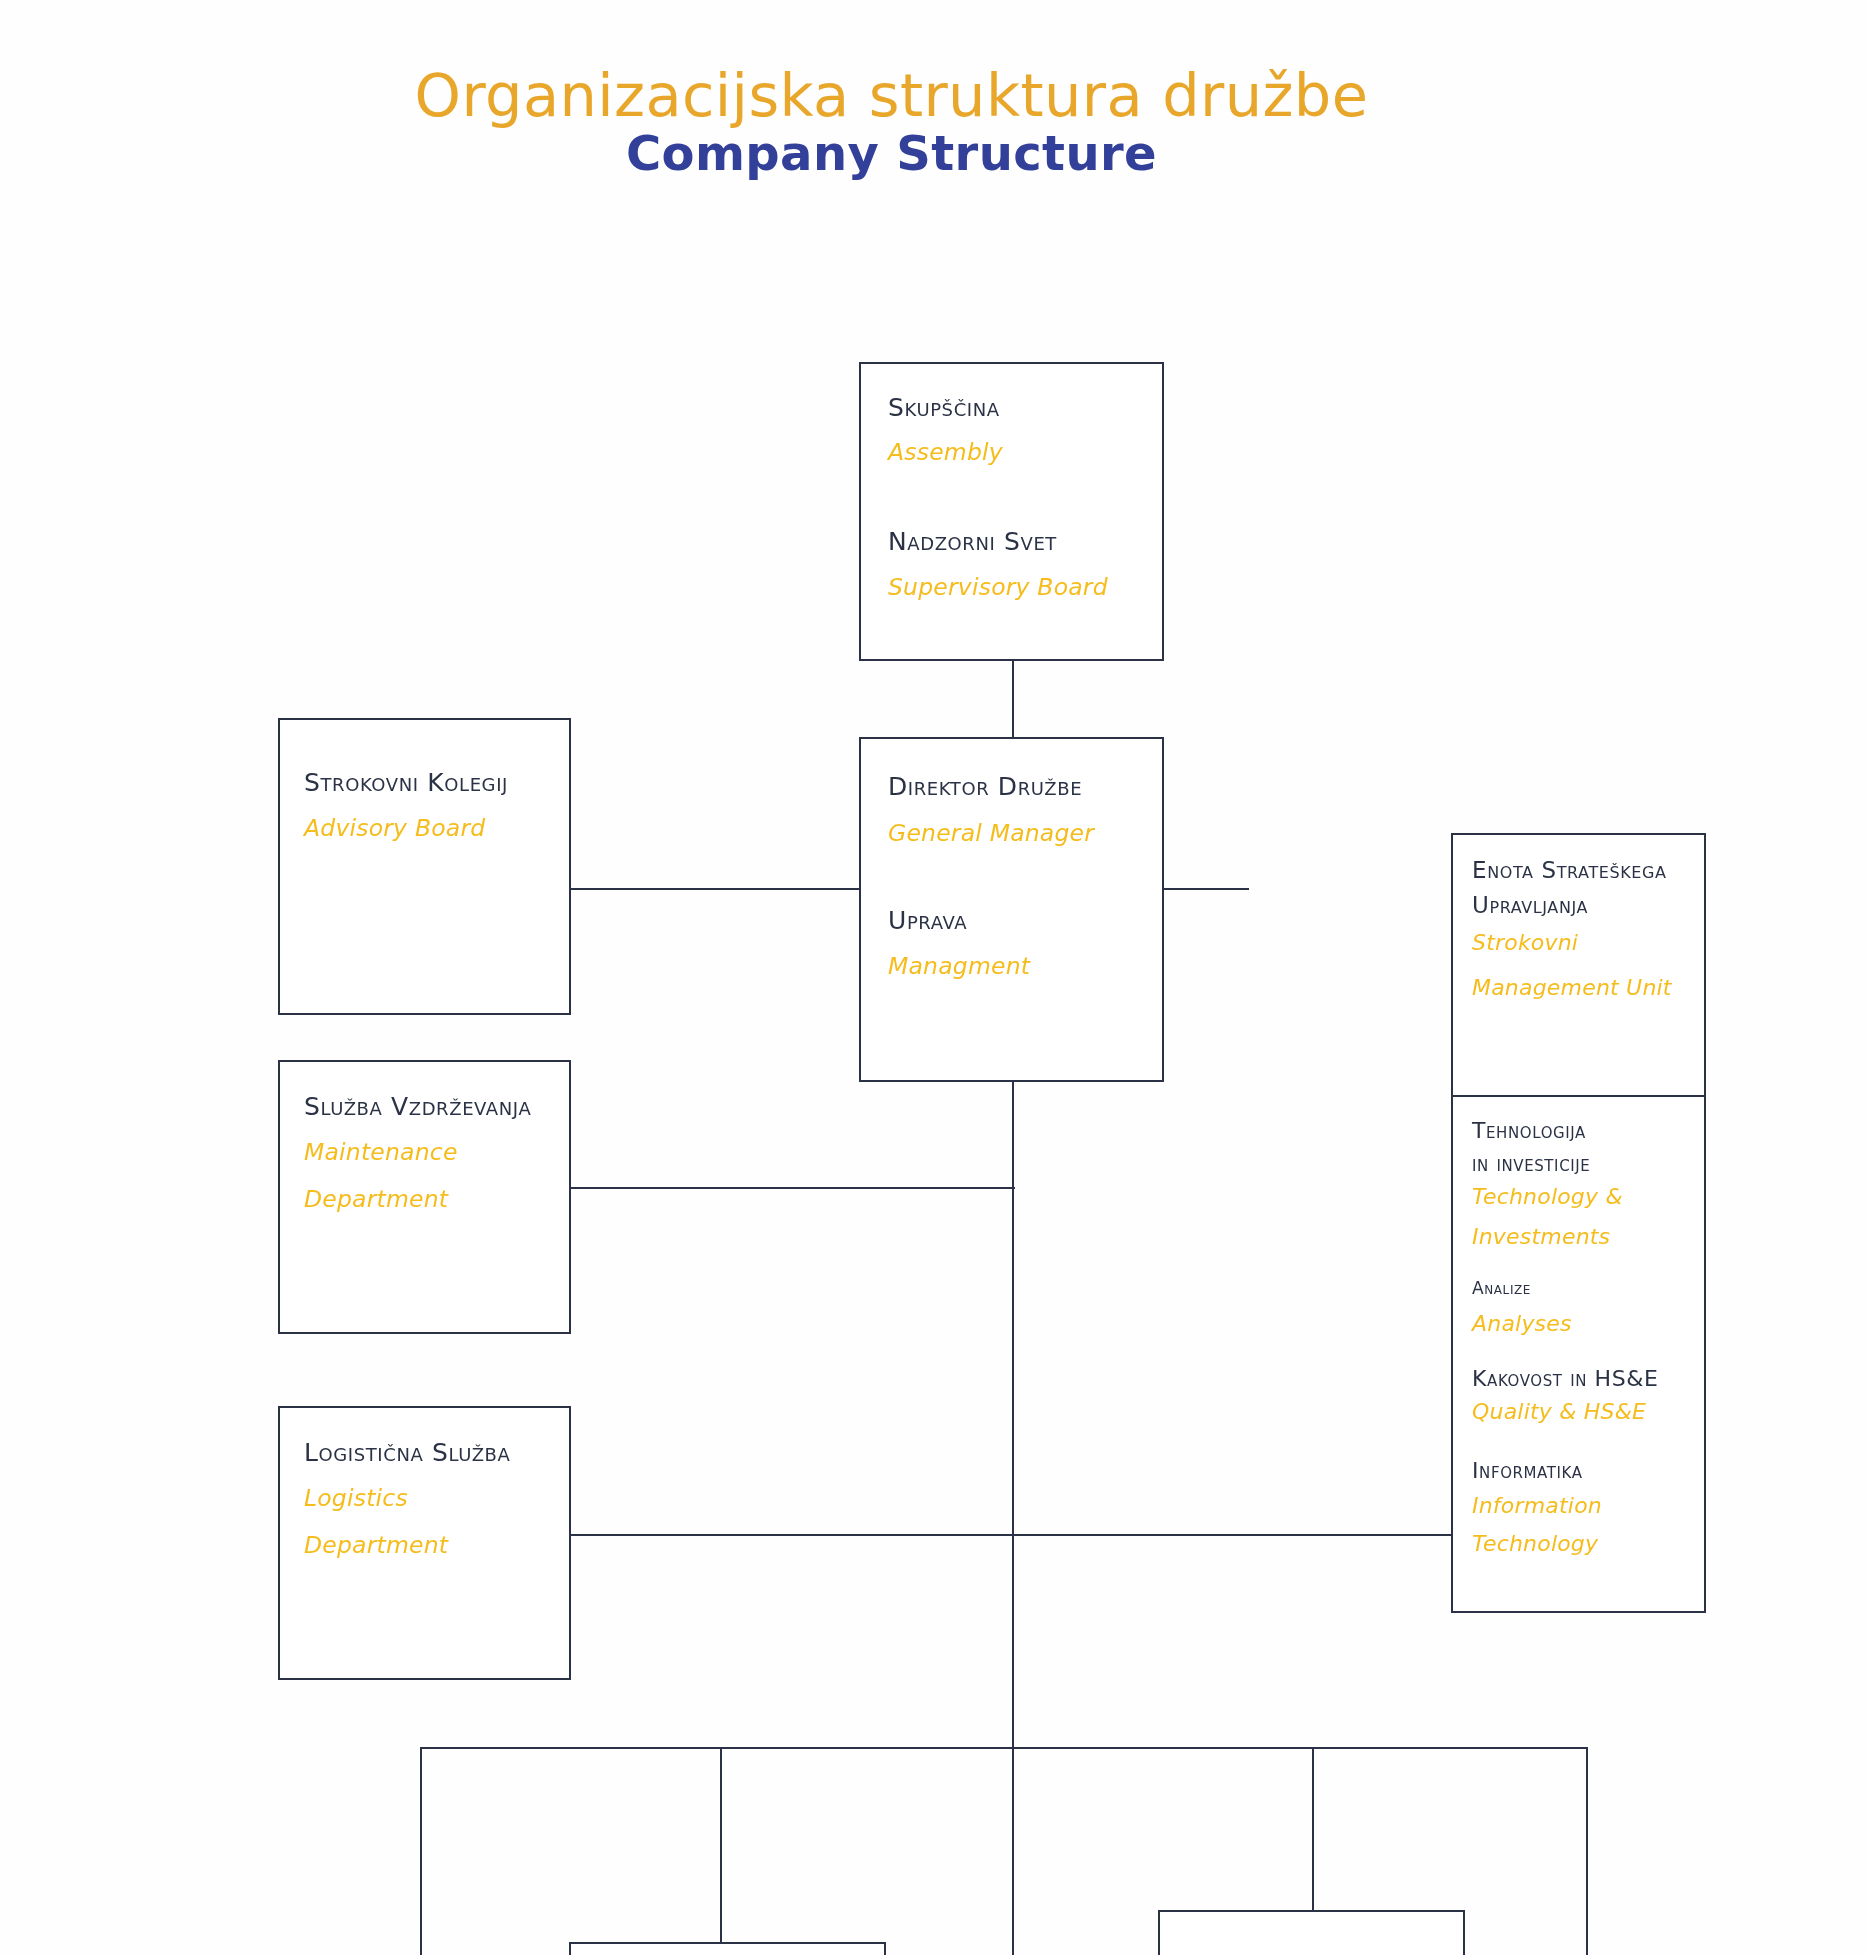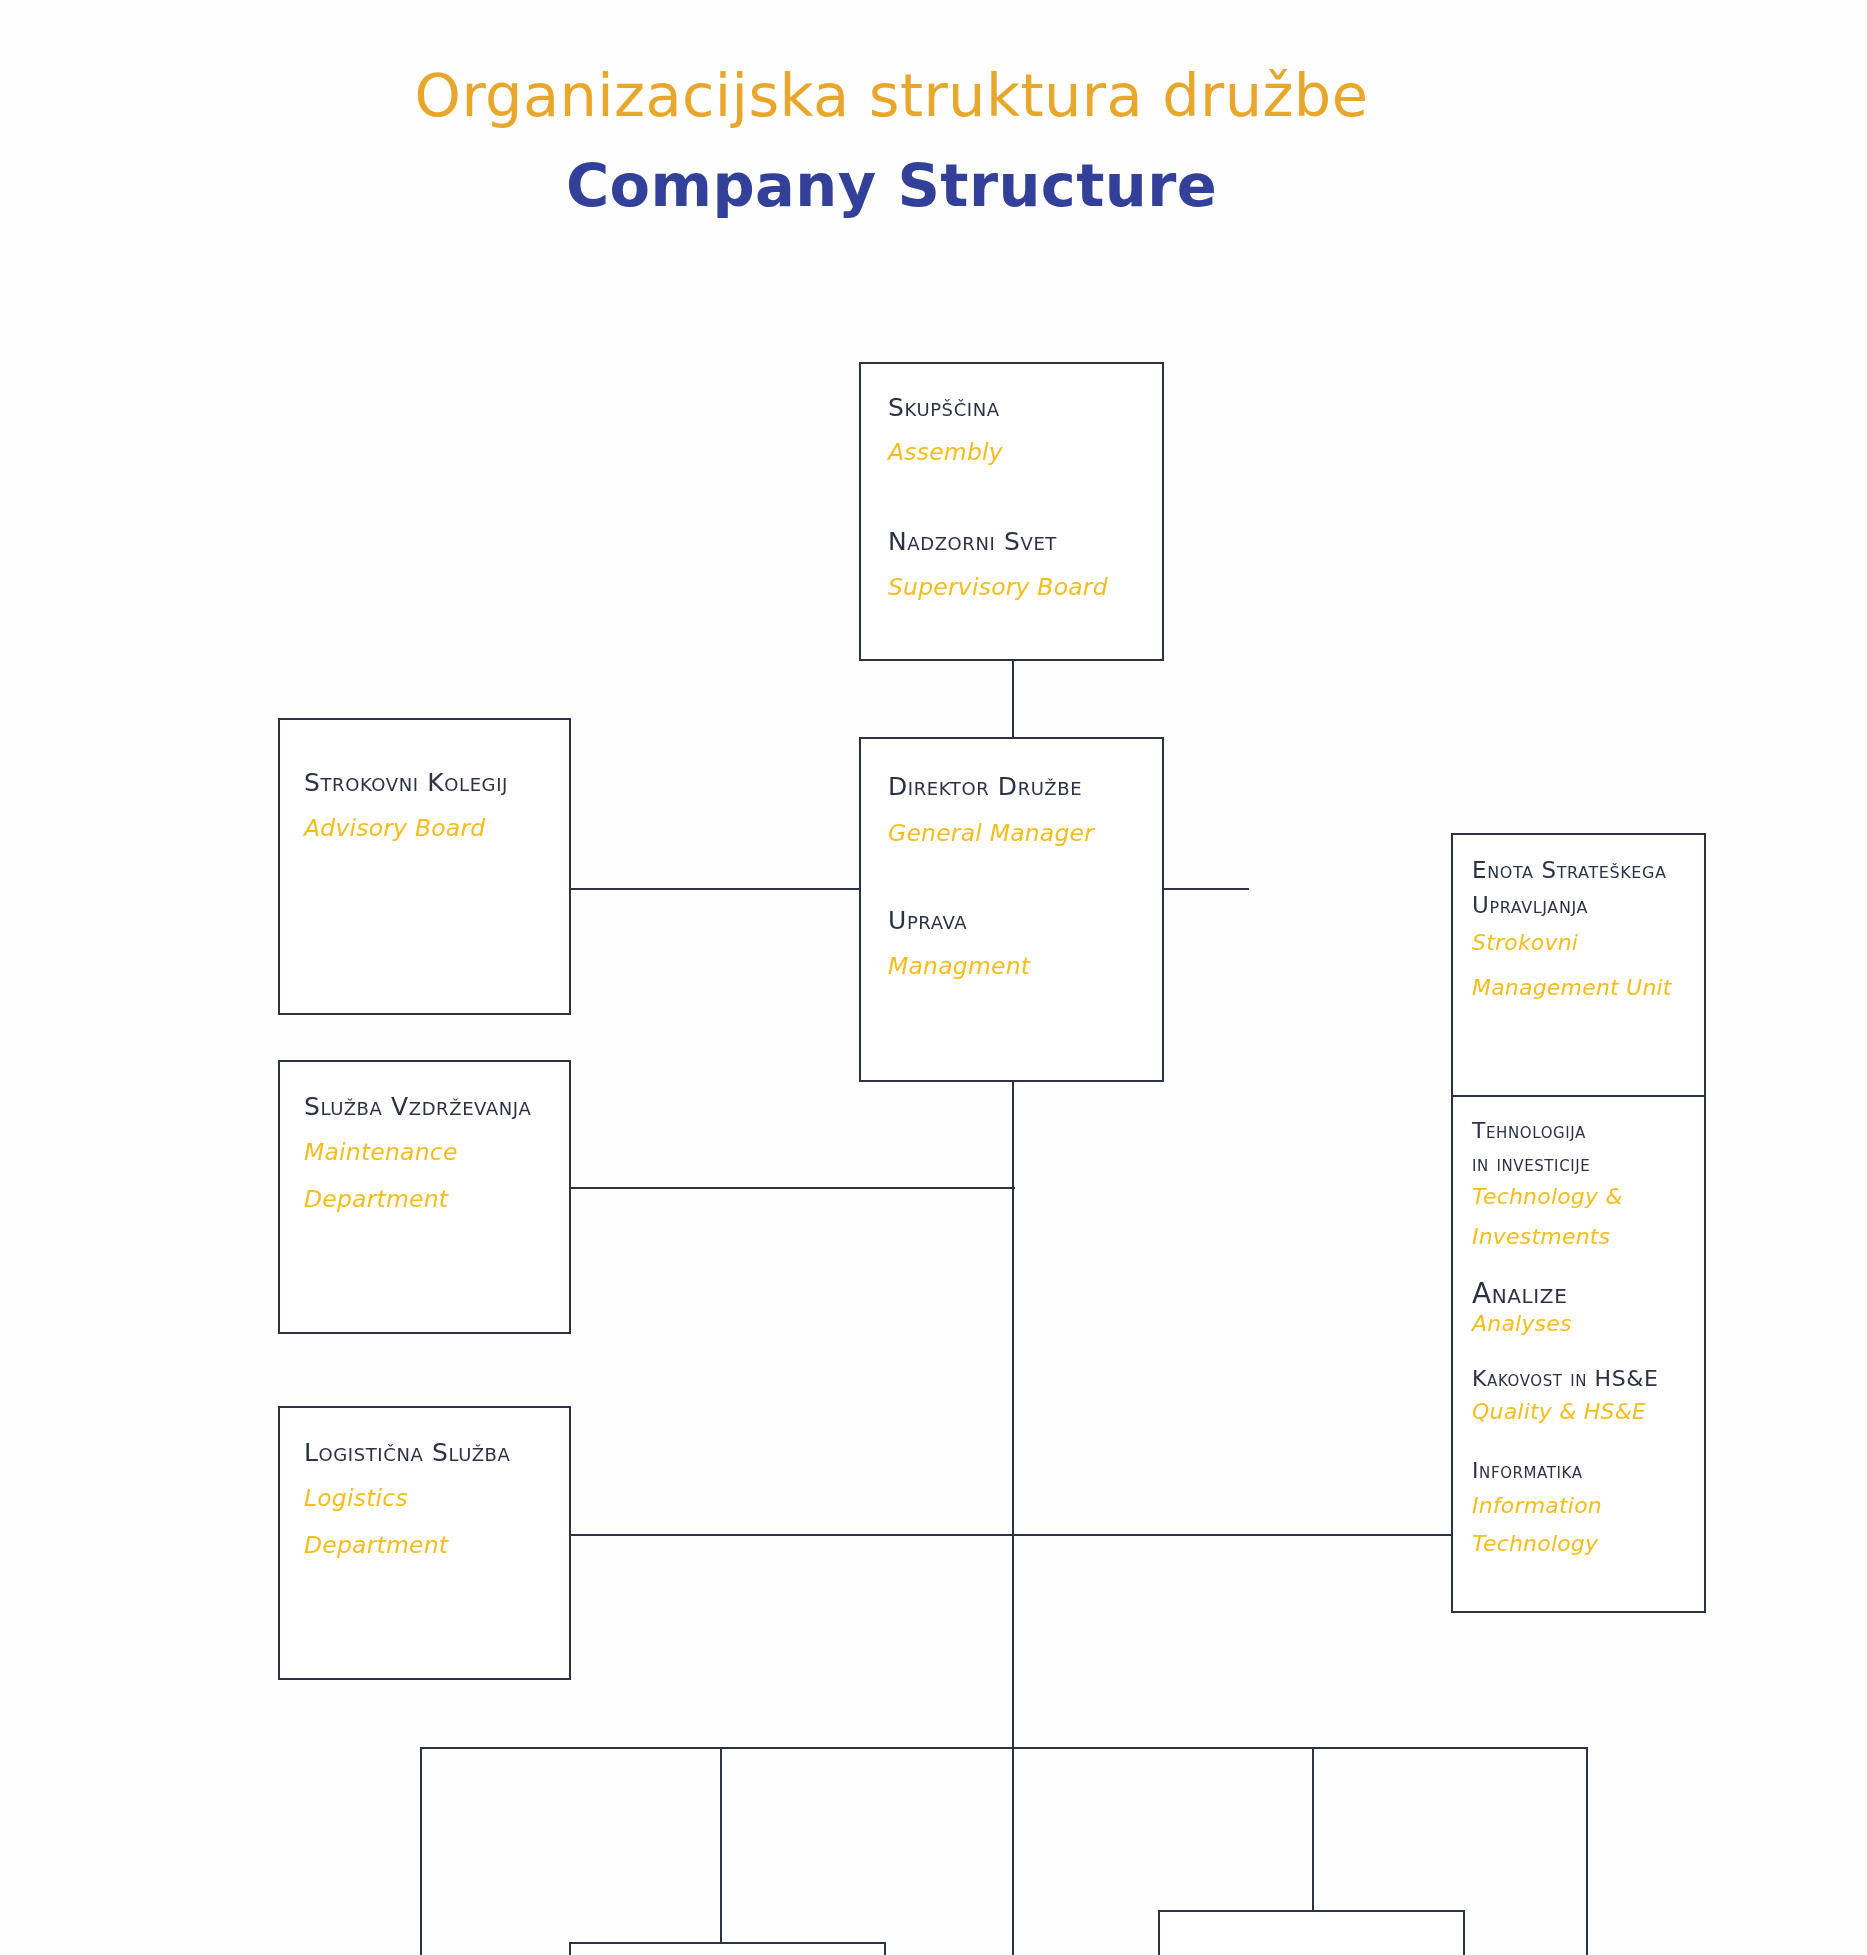--- a/index.html
+++ b/index.html
@@ -30,27 +30,26 @@
     font-family: "DejaVu Sans", sans-serif;
     font-size: 59px;
     font-weight: 400;
     letter-spacing: 0.4px;
     color: #e8a72a;
     line-height: 1.0;
     white-space: nowrap;
   }
   .title-en {
     font-family: "DejaVu Sans", sans-serif;
-    font-size: 59px;
+    font-size: 48px;
     font-weight: 700;
     letter-spacing: 0.4px;
     color: #33409a;
     line-height: 1.18;
     white-space: nowrap;
-    margin-top: 26px;
   }
 
   
   .box {
     position: absolute;
     box-sizing: border-box;
     border: 2px solid #2b3245;
     background: #ffffff;
     z-index: 3;
   }
@@ -164,21 +163,21 @@
     <div class="ln en" style="position:absolute; left:19px; top:97px; font-size:22px;">Strokovni</div>
     <div class="ln en" style="position:absolute; left:19px; top:142px; font-size:22px;">Management Unit</div>
 
     <div class="divider" style="left:0px; top:260px; width:253px;"></div>
 
     <div class="ln sl" style="position:absolute; left:19px; top:285px; font-size:22px;">Tehnologija</div>
     <div class="ln sl" style="position:absolute; left:19px; top:318px; font-size:22px;">in investicije</div>
     <div class="ln en" style="position:absolute; left:19px; top:351px; font-size:22px;">Technology &amp;</div>
     <div class="ln en" style="position:absolute; left:19px; top:391px; font-size:22px;">Investments</div>
 
-    <div class="ln sl" style="position:absolute; left:19px; top:445px; font-size:28px;">Analize</div>
+    <div class="ln sl" style="position:absolute; left:19px; top:445px; font-size:17px;">Analize</div>
     <div class="ln en" style="position:absolute; left:19px; top:478px; font-size:22px;">Analyses</div>
 
     <div class="ln sl" style="position:absolute; left:19px; top:533px; font-size:22px;">Kakovost in HS&amp;E</div>
     <div class="ln en" style="position:absolute; left:19px; top:566px; font-size:22px;">Quality &amp; HS&amp;E</div>
 
     <div class="ln sl" style="position:absolute; left:19px; top:625px; font-size:22px;">Informatika</div>
     <div class="ln en" style="position:absolute; left:19px; top:660px; font-size:22px;">Information</div>
     <div class="ln en" style="position:absolute; left:19px; top:698px; font-size:22px;">Technology</div>
   </div>
 

